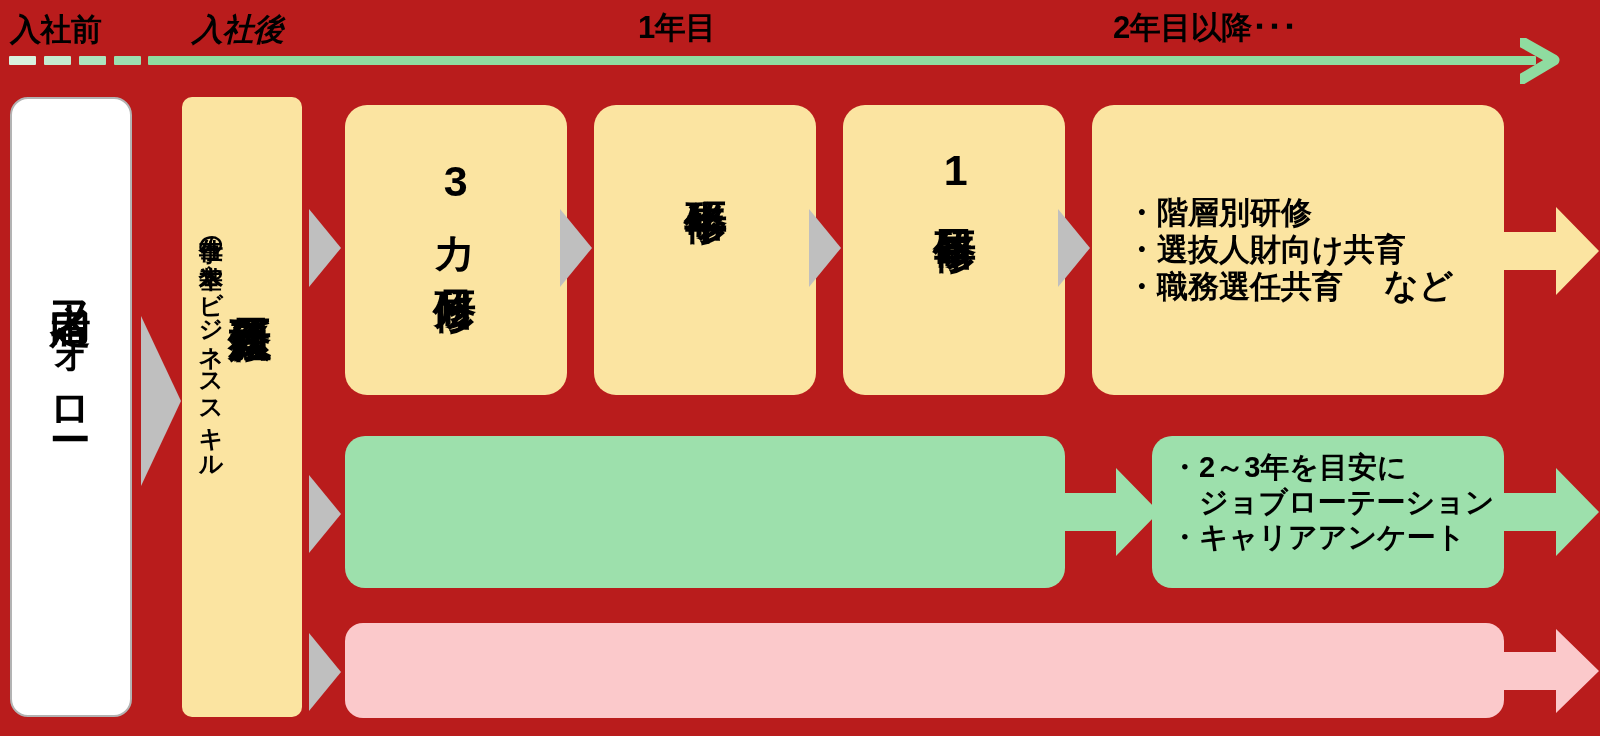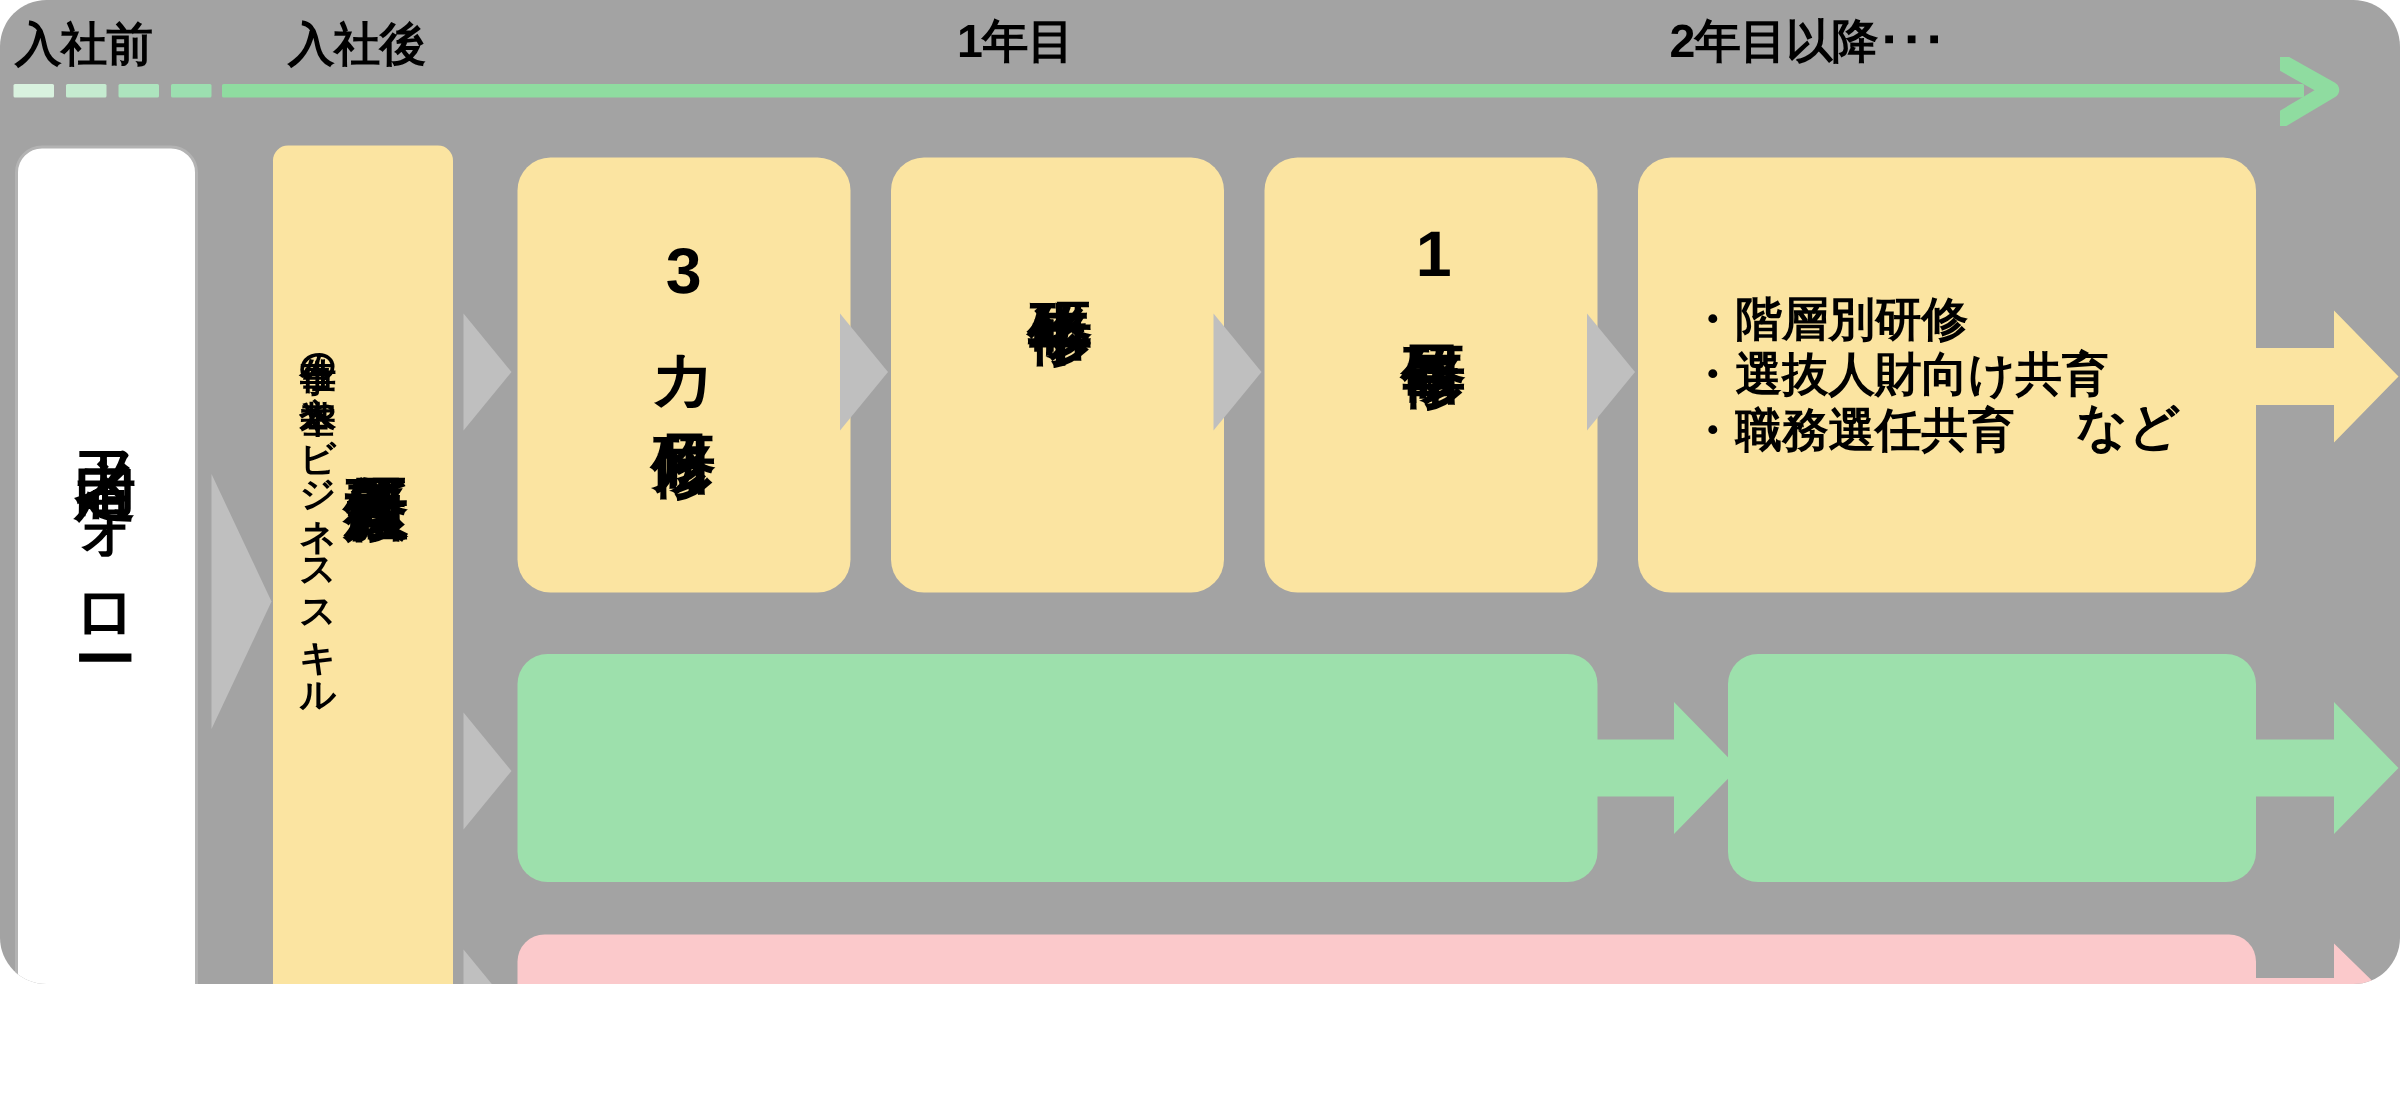--- a/index.html
+++ b/index.html
@@ -7,24 +7,23 @@
     padding: 0;
     background: #ffffff;
   }
   body {
     font-family: "Liberation Sans", "DejaVu Sans", sans-serif;
     color: #000000;
   }
   #canvas {
     position: relative;
     width: 1600px;
-    height: 656px;
+    height: 736px;
     overflow: hidden;
-    background: #a3a3a3;
-    border-radius: 31px;
+    background: #b91c1c;
   }
 
   
   .tl-label {
     position: absolute;
     font-weight: bold;
     font-size: 31px;
     line-height: 1;
     letter-spacing: -0.5px;
     white-space: nowrap;
@@ -97,21 +96,21 @@
 </style>
 </head>
 <body>
 
 <div id="canvas">
 
   <div>
 
     <div class="tl-label" style="left:10px; top:14px;">入社前</div>
 
-    <div class="tl-label" style="left:192px; top:14px;">入社後</div>
+    <div class="tl-label" style="left:192px; top:14px;font-style:italic;">入社後</div>
 
     <div class="tl-label" style="left:638px; top:12px;text-align:right;">1年目</div>
 
     <div class="tl-label" style="left:1113px; top:12px;">2年目以降･･･</div>
 
     <div class="tl-dash" style="left:9px;  top:56px; width:27px; background:#D9F2DF;"></div>
     <div class="tl-dash" style="left:44px; top:56px; width:27px; background:#C5EBD0;"></div>
     <div class="tl-dash" style="left:79px; top:56px; width:27px; background:#ADE4BE;"></div>
     <div class="tl-dash" style="left:114px;top:56px; width:27px; background:#9CDFB0;"></div>
 
@@ -180,20 +179,23 @@
 
   <div class="rbox box-green" style="left:345px; top:436px; width:720px; height:152px; border-radius:20px;">
   </div>
 
   <svg class="arrow-svg" style="left:1060px; top:466px;" width="100" height="92" viewBox="0 0 100 92">
     <path d="M0,27 L56,27 L56,2 L99,46 L56,90 L56,65 L0,65 Z" fill="#9DE0AC"></path>
   </svg>
 
   <div class="rbox box-green" style="left:1152px; top:436px; width:352px; height:152px; border-radius:20px;">
   </div>
+  <div class="bullets" style="left:1170px; top:450px; font-size:29px;">・2～3年を目安に
+　ジョブローテーション
+・キャリアアンケート</div>
 
   <svg class="arrow-svg" style="left:1500px; top:466px;" width="100" height="92" viewBox="0 0 100 92">
     <path d="M0,27 L56,27 L56,2 L99,46 L56,90 L56,65 L0,65 Z" fill="#9DE0AC"></path>
   </svg>
 
   <svg class="arrow-svg" style="left:307px; top:630px;" width="36" height="84" viewBox="0 0 36 84">
     <path d="M2,3 L34,42 L2,81 Z" fill="#BFBFBF"></path>
   </svg>
 
   <div class="rbox box-pink" style="left:345px; top:623px; width:1159px; height:95px; border-radius:18px;">

